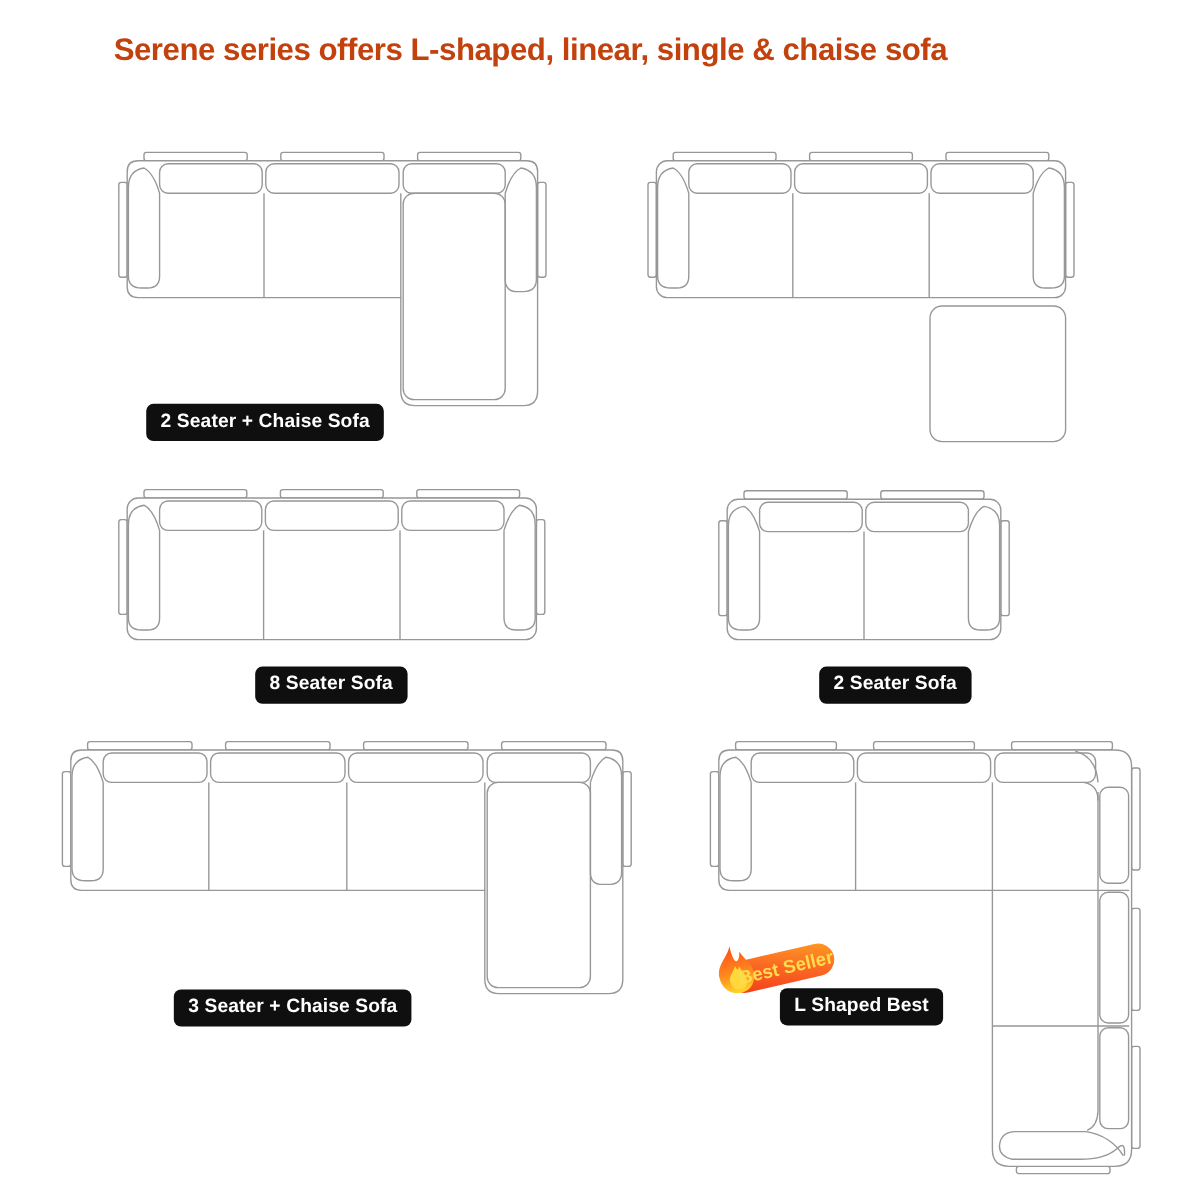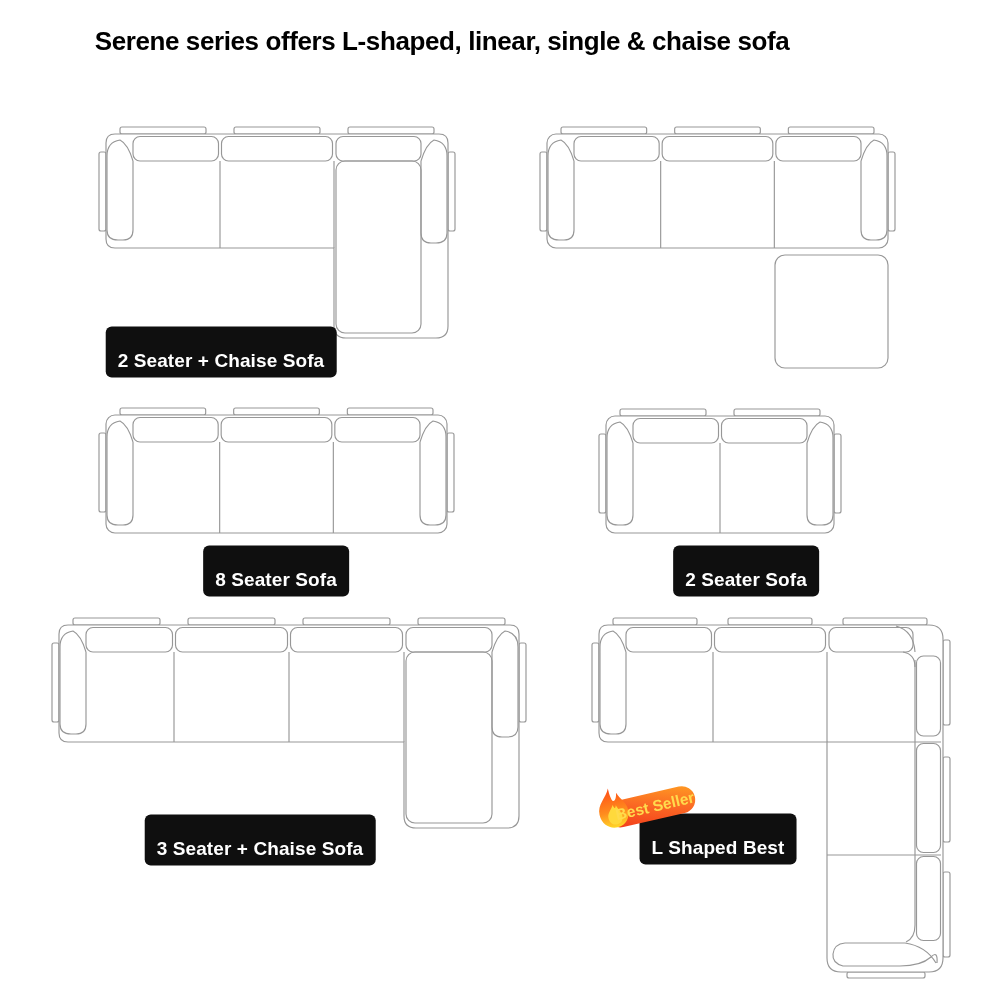--- a/index.html
+++ b/index.html
@@ -1,22 +1,22 @@
 <!DOCTYPE html>
 <html><head>
 <meta charset="utf-8">
 <style>
   html,body{margin:0;padding:0;background:#ffffff;}
   .stage{position:relative;width:1000px;height:1000px;background:#ffffff;overflow:hidden;
          font-family:"Liberation Sans","DejaVu Sans",sans-serif;}
   .title{position:absolute;left:0;top:24px;width:884px;text-align:center;
-         color:#000000;font-weight:700;font-size:26px;line-height:34px;letter-spacing:-0.4px;}
+         color:#c2410c;font-weight:700;font-size:26px;line-height:34px;letter-spacing:-0.4px;}
   #art{position:absolute;left:0;top:0;}
   .pill{position:absolute;transform:translate(-50%,-50%);background:#0f0f0f;color:#ffffff;
-        font-weight:700;font-size:19px;line-height:1;padding:24px 12px 8px;border-radius:6px;
+        font-weight:700;font-size:16px;line-height:1;padding:7px 12px 8px;border-radius:6px;
         white-space:nowrap;letter-spacing:0.1px;}
   .badge{position:absolute;left:592px;top:777px;width:112px;height:60px;
          transform:rotate(-13deg);transform-origin:50% 50%;z-index:5;}
   .badge svg{display:block;}
   .badge text{font-family:"Liberation Sans","DejaVu Sans",sans-serif;}
 </style>
 </head>
 <body>
 
 <div class="stage">
@@ -156,21 +156,21 @@
             Q 600 734 600 724 L 600 647 Q 600 633 613 631
             C 619 634 623 642 626 652" fill="none" stroke="#979797" stroke-width="1.15"></path>
         <path d="M 905 943 L 845 943 Q 834 944 833 954 Q 832 963 843 966 L 900 966
             Q 921 966 931 957 Q 938 950 937 963 M 905 943 C 919 945 930 953 936 963" fill="none" stroke="#979797" stroke-width="1.15"></path>
       </g>
     </svg>
 
   <div class="pill" style="left:221px;top:352px">2 Seater + Chaise Sofa</div>
   <div class="pill" style="left:276px;top:571px">8 Seater Sofa</div>
   <div class="pill" style="left:746px;top:571px">2 Seater Sofa</div>
-  <div class="pill" style="left:260px;top:840px">3 Seater + Chaise Sofa</div>
+  <div class="pill" style="left:244px;top:840px">3 Seater + Chaise Sofa</div>
   <div class="pill" style="left:718px;top:839px">L Shaped Best</div>
 
   <div class="badge">
     <svg width="112" height="60" viewBox="0 0 112 60">
       <defs>
         <linearGradient id="pillGrad" x1="0" y1="1" x2="1" y2="0">
           <stop offset="0" stop-color="#f23a1a"></stop>
           <stop offset="0.55" stop-color="#fb6b24"></stop>
           <stop offset="1" stop-color="#ff9e22"></stop>
         </linearGradient>

